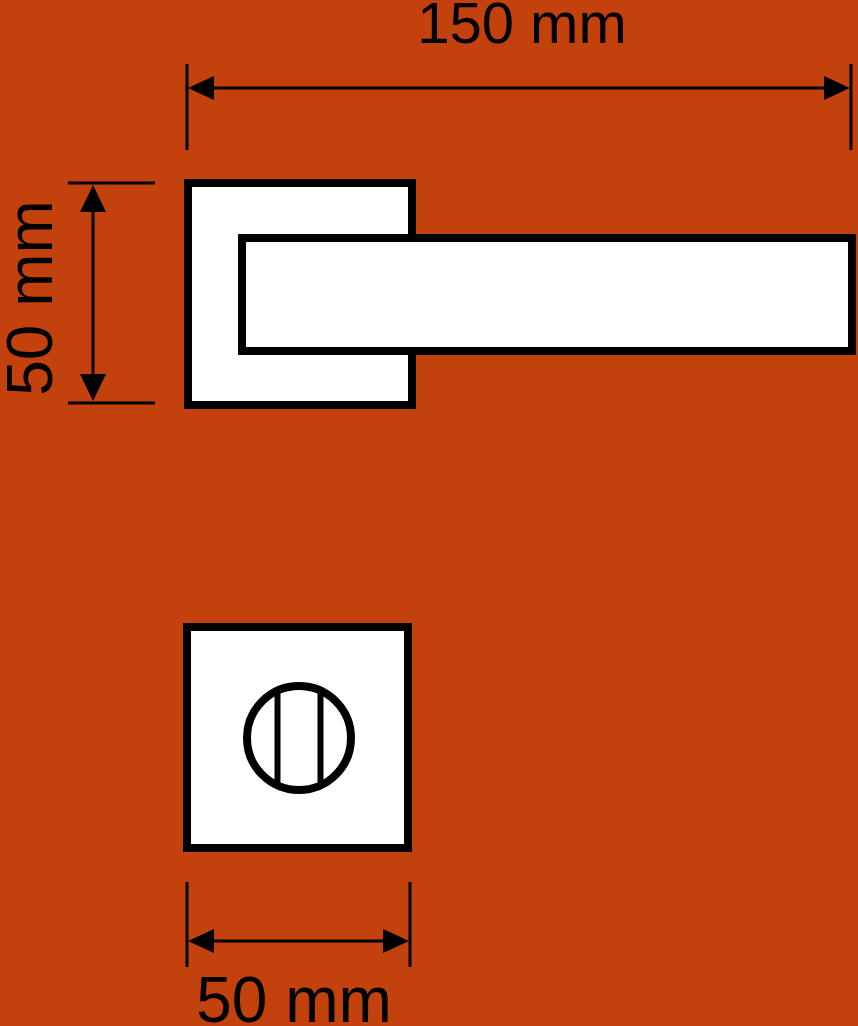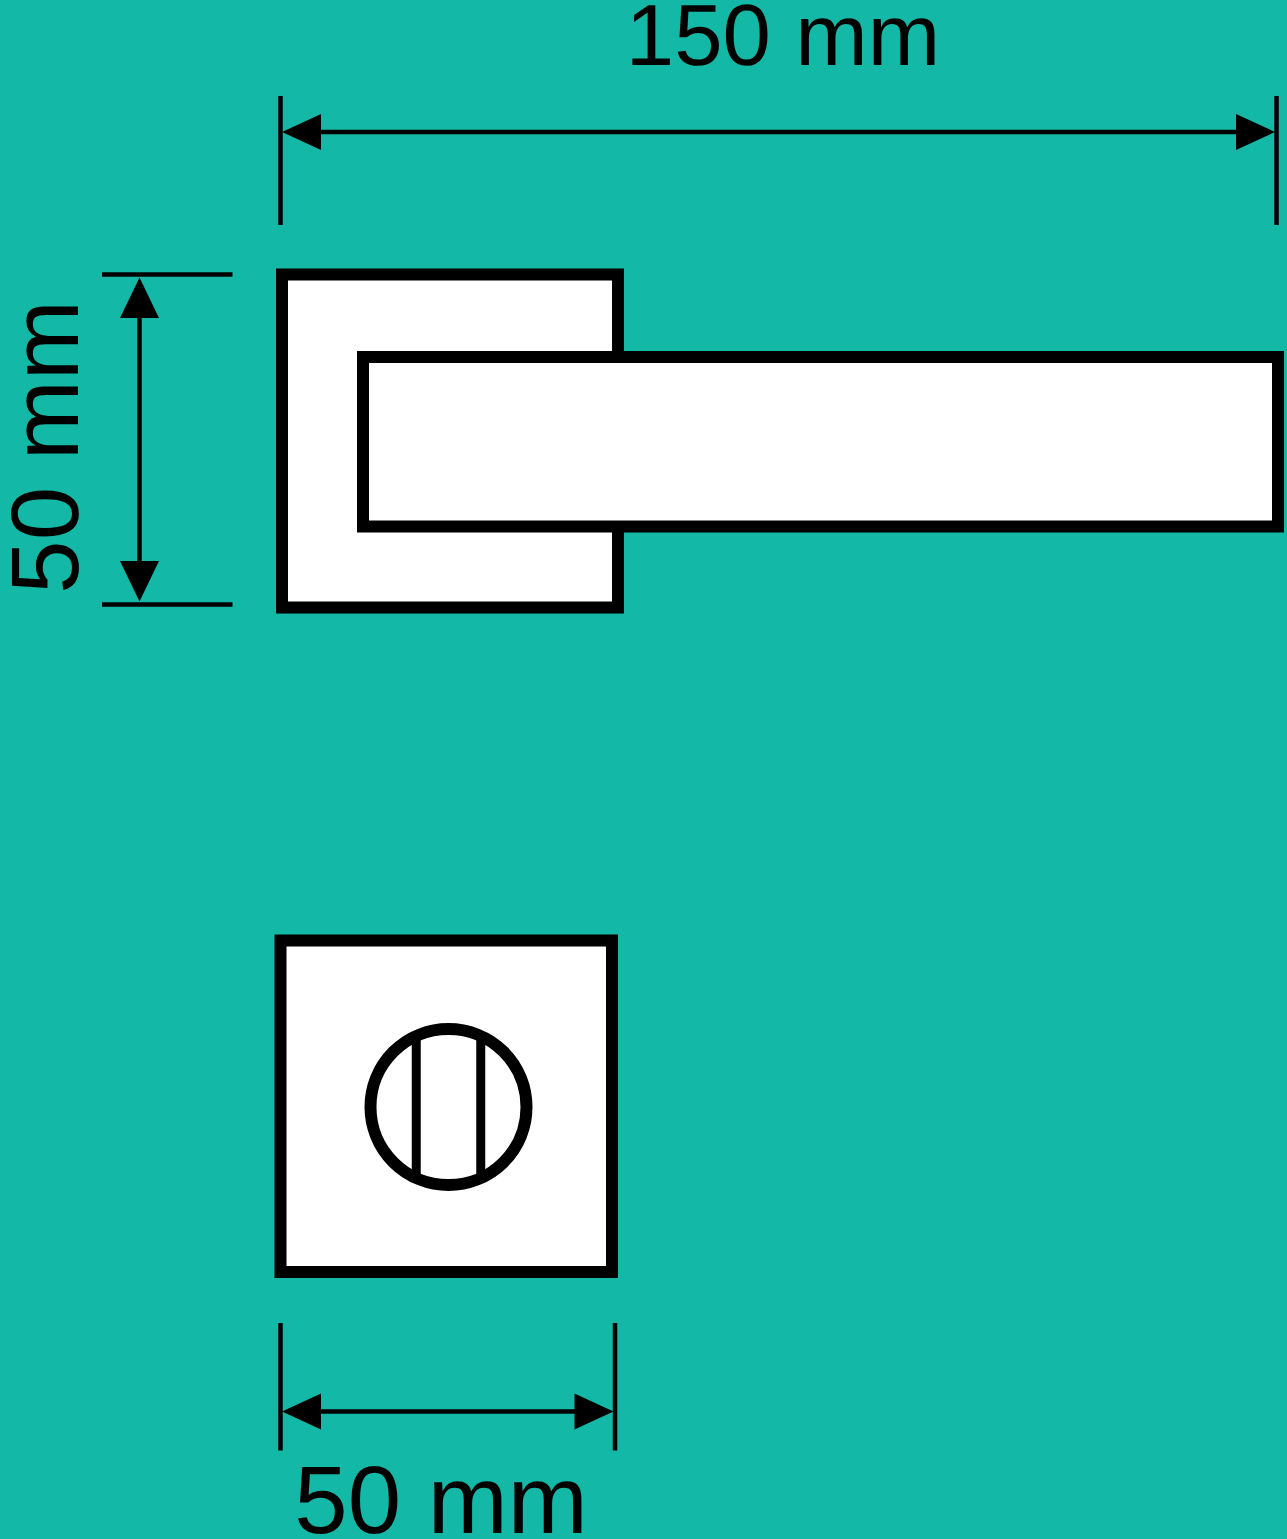--- a/index.html
+++ b/index.html
@@ -4,21 +4,21 @@
 <style>
   html, body {
     margin: 0;
     padding: 0;
     background: #ffffff;
   }
   .drawing-page {
     position: relative;
     width: 858px;
     height: 1026px;
-    background: #14b8a6;
+    background: #c2410c;
     overflow: hidden;
   }
   svg {
     display: block;
   }
   .dim-text {
     font-family: "Liberation Sans", "DejaVu Sans", sans-serif;
     font-weight: normal;
   }
 </style>

